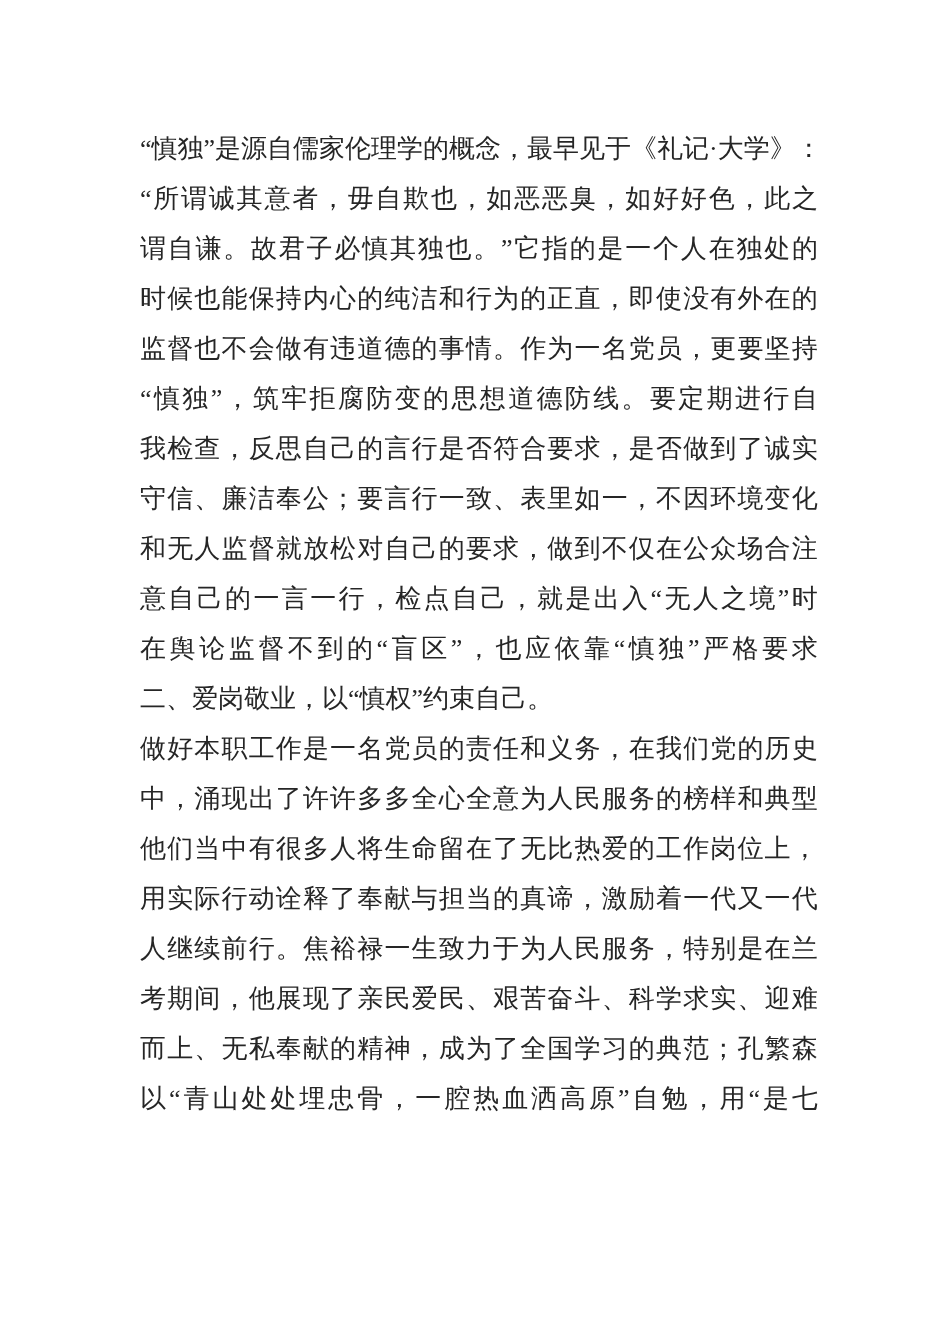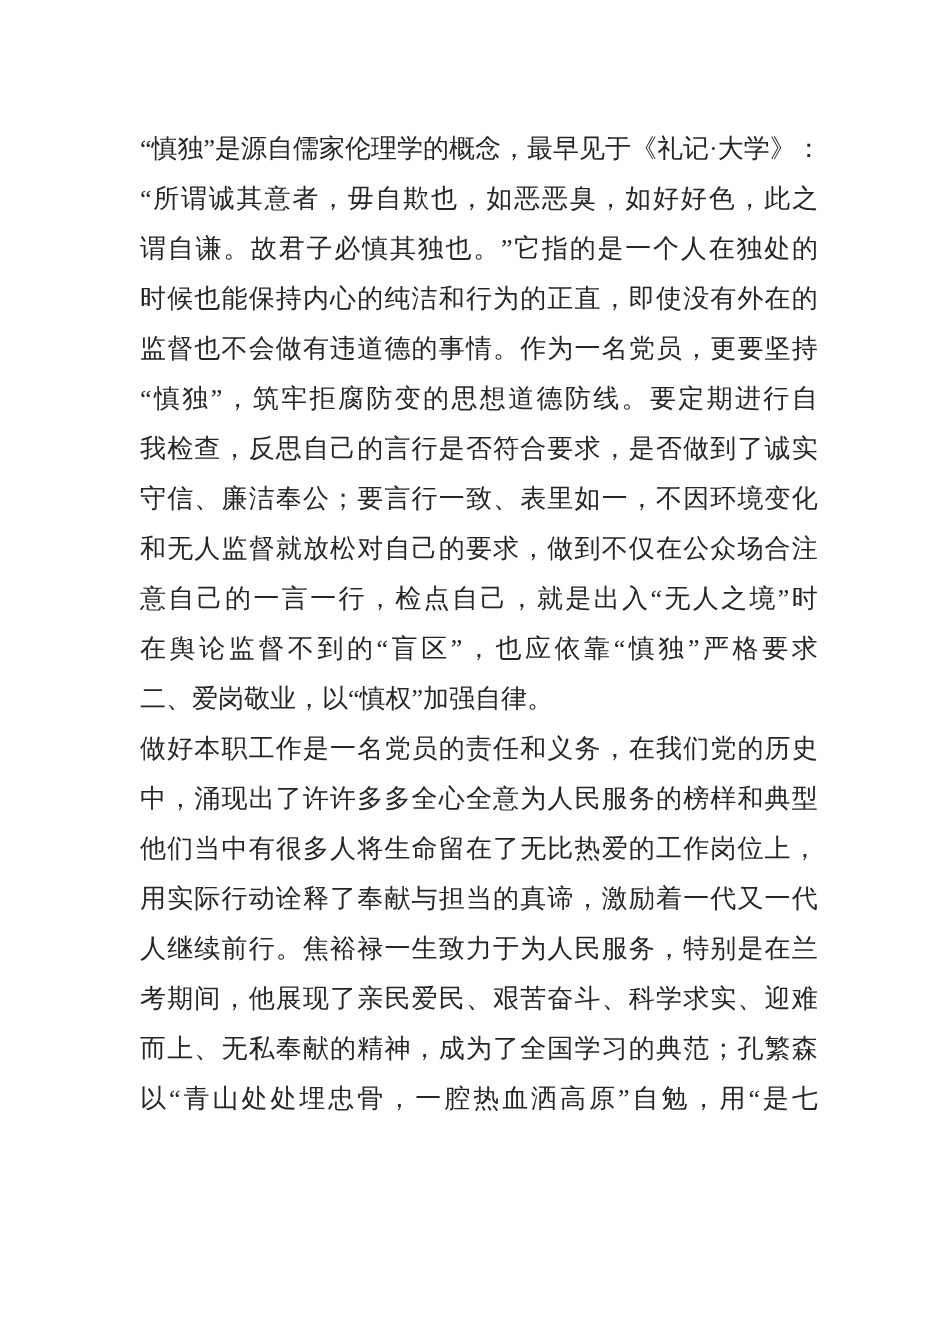--- a/index.html
+++ b/index.html
@@ -333,21 +333,21 @@
           <span>慎</span>
           <span>独</span>
           <span>”</span>
           <span>严</span>
           <span>格</span>
           <span>要</span>
           <span>求</span>
         </div>
       </div>
       <div>
-        <div class="text-line">二、爱岗敬业，以“慎权”加强自律。</div>
+        <div class="text-line">二、爱岗敬业，以“慎权”约束自己。</div>
       </div>
       <div>
         <div class="text-line fill">
           <span>做</span>
           <span>好</span>
           <span>本</span>
           <span>职</span>
           <span>工</span>
           <span>作</span>
           <span>是</span>

